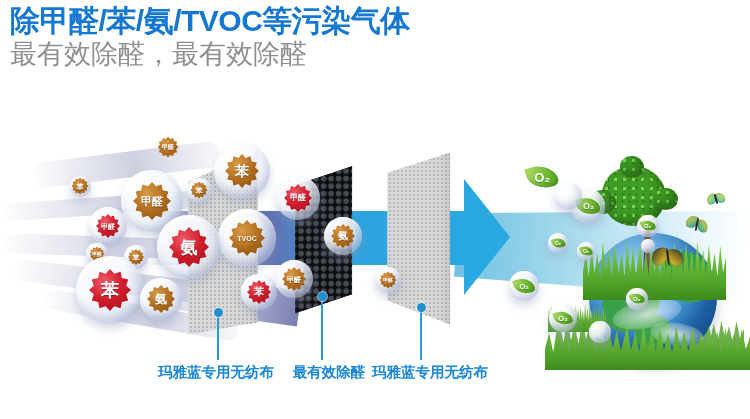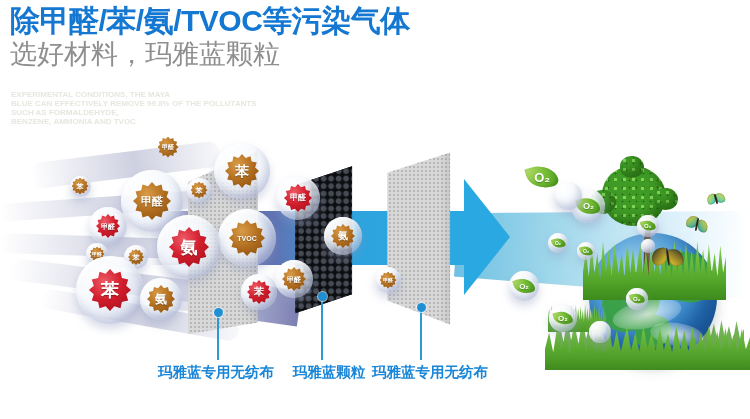--- a/index.html
+++ b/index.html
@@ -91,25 +91,21 @@
   .cline{width:2px;background:#2a99d8;}
   .cdot{width:9px;height:9px;border-radius:50%;background:#1f8fd4;box-shadow:0 0 0 1px rgba(255,255,255,0.6);}
   .flabel{top:363px;font-size:14.5px;font-weight:700;color:#1a86d8;white-space:nowrap;transform:translateX(-50%);}
 </style>
 </head>
 <body>
 
 <div id="page">
 
   <div class="abs title">除甲醛/苯/氨/TVOC等污染气体</div>
-  <div class="abs subtitle">选好材料，玛雅蓝颗粒</div>
-  <div class="abs desc">EXPERIMENTAL CONDITIONS, THE MAYA
-BLUE CAN EFFECTIVELY REMOVE 99.8% OF THE POLLUTANTS
-SUCH AS FORMALDEHYDE,
-BENZENE, AMMONIA AND TVOC</div>
+  <div class="abs subtitle">最有效除醛，最有效除醛</div>
 
   <div class="abs streak" style="left:30px;top:152px;width:190px;height:26px;transform:rotate(-7deg);"></div>
   <div class="abs streak" style="left:0px;top:196px;width:230px;height:18px;transform:rotate(-4deg);"></div>
   <div class="abs streak" style="left:0px;top:237px;width:240px;height:20px;transform:rotate(2deg);"></div>
   <div class="abs streak" style="left:10px;top:272px;width:230px;height:22px;transform:rotate(7deg);"></div>
   <div class="abs streak" style="left:40px;top:305px;width:200px;height:20px;transform:rotate(10deg);"></div>
 
   <div class="abs band-low"></div>
   <div class="abs band-fade"></div>
   <div class="abs band-main"></div>
@@ -309,16 +305,16 @@
       </div>
       <div class="abs cline" style="left: 217px; top: 312px; width: 2px; height: 48px;"></div>
       <div class="abs cdot" style="left: 213.5px; top: 307.5px; width: 9px; height: 9px;"></div>
       <div class="abs cline" style="left: 321px; top: 296px; width: 2px; height: 64px;"></div>
       <div class="abs cdot" style="left: 317.5px; top: 291.5px; width: 9px; height: 9px;"></div>
       <div class="abs cline" style="left: 420px; top: 307px; width: 2px; height: 53px;"></div>
       <div class="abs cdot" style="left: 416.5px; top: 302.5px; width: 9px; height: 9px;"></div>
     </div>
 
   <div class="abs flabel" style="left:216px;">玛雅蓝专用无纺布</div>
-  <div class="abs flabel" style="left:329px;">玛雅蓝颗粒</div>
+  <div class="abs flabel" style="left:329px;">最有效除醛</div>
   <div class="abs flabel" style="left:430px;">玛雅蓝专用无纺布</div>
 
 </div>
 
 </body></html>

